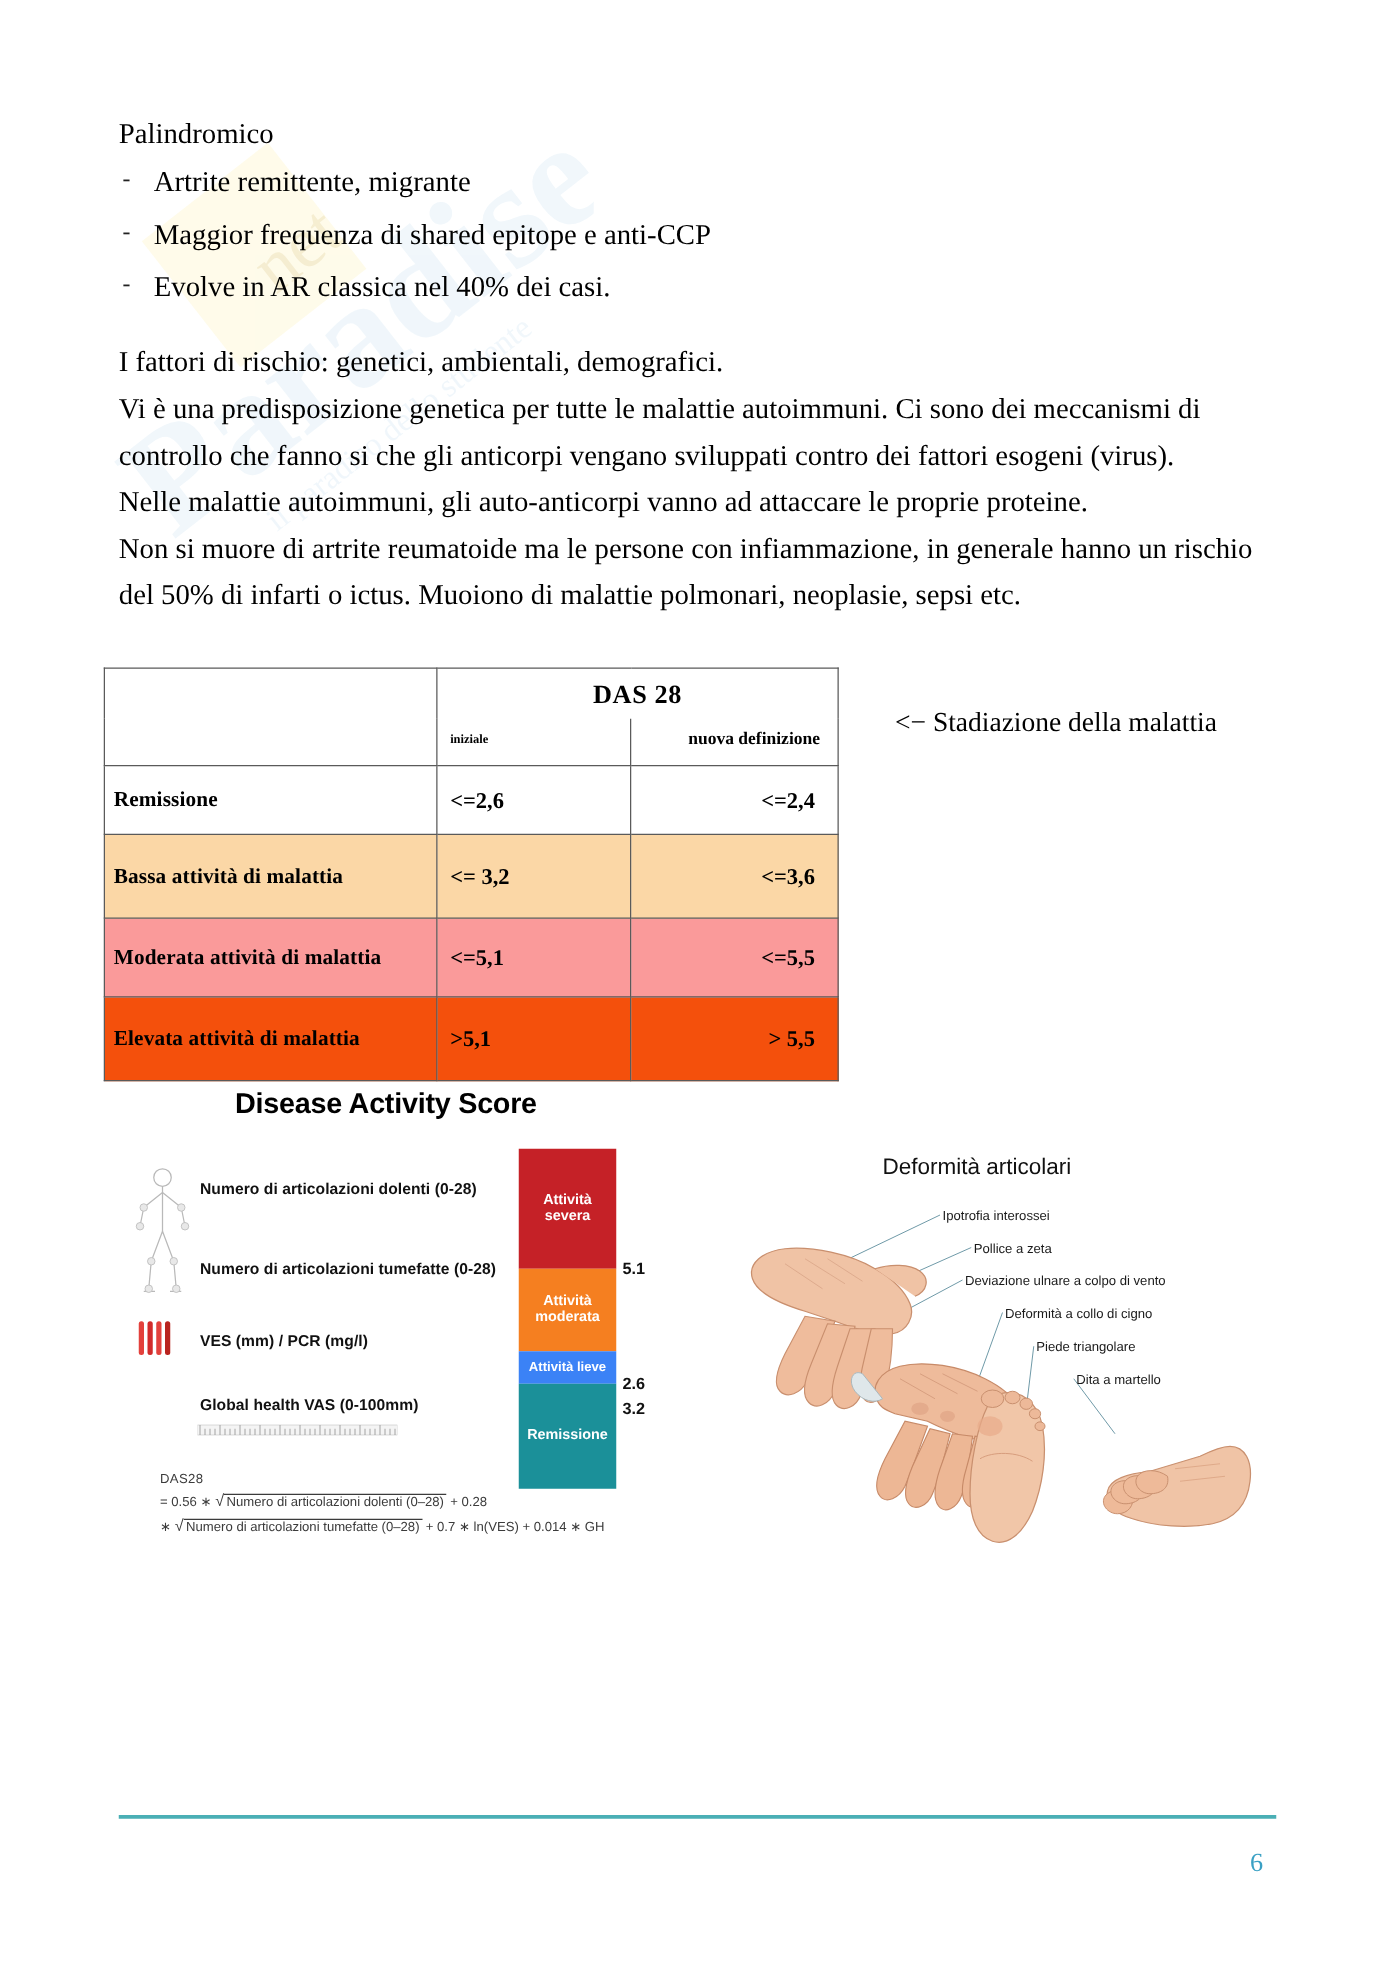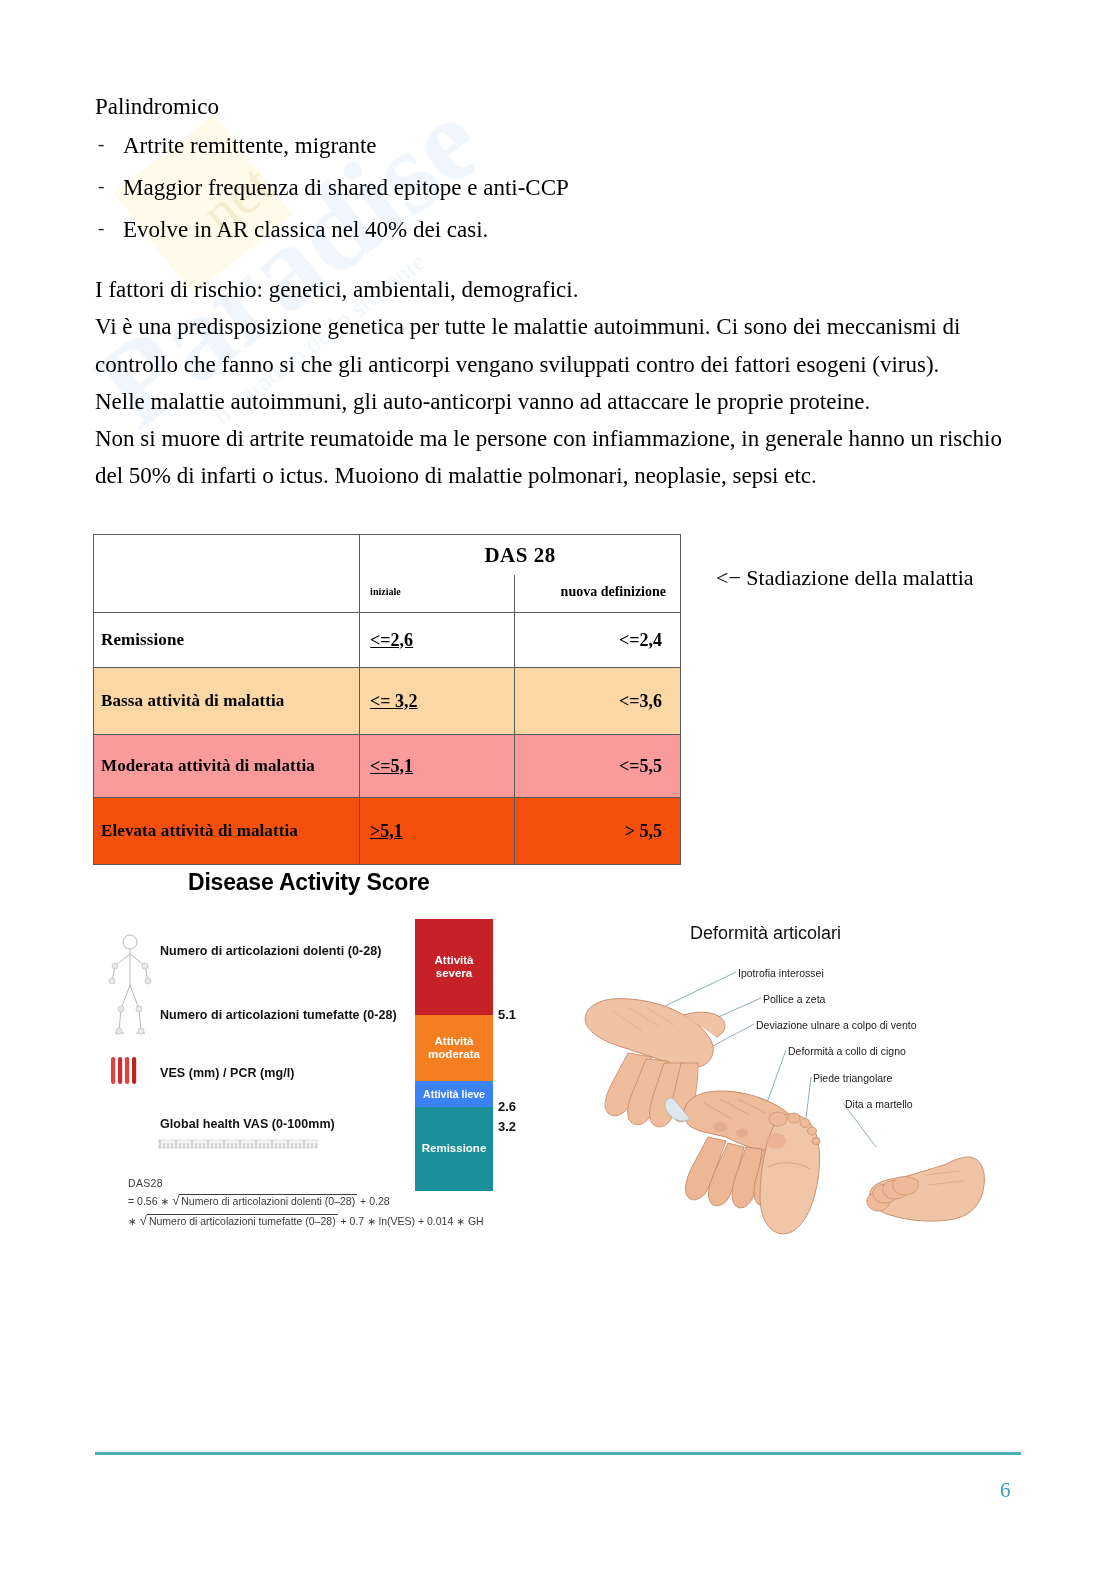--- a/index.html
+++ b/index.html
@@ -67,21 +67,21 @@
   }
   .para-block p {
     font-size: 23px;
     line-height: 1.62;
     margin: 0;
   }
 
   
   .table-wrap {
     position: absolute;
-    left: 93px;
+    left: 83px;
     top: 534px;
     z-index: 2;
   }
   table.das {
     border-collapse: collapse;
     width: 588px;
     background: #fff;
     font-family: "Liberation Serif", serif;
   }
   table.das td, table.das th {
@@ -94,21 +94,20 @@
     padding: 6px 0 6px 7px !important;
     font-weight: bold;
     font-size: 17px;
     letter-spacing: .1px;
   }
   .c-val {
     width: 155px;
     padding: 6px 0 6px 10px !important;
     font-weight: bold;
     font-size: 18px;
-    text-decoration: underline;
   }
   .c-val2 {
     width: 156px;
     padding: 6px 18px 6px 0 !important;
     font-weight: bold;
     font-size: 18px;
     text-align: right;
   }
   .hdr-top {
     height: 40px;
@@ -223,21 +222,21 @@
     line-height: 1.55;
     white-space: nowrap;
   }
   .formula .sq { border-top: 1px solid #3b3b3b; padding: 0 2px; }
   .formula .rad { font-size: 13px; }
   .fm-title { letter-spacing: .3px; }
 
   
   .def-fig {
     position: absolute;
-    left: 568px;
+    left: 584px;
     top: 915px;
     width: 420px;
     height: 330px;
     z-index: 2;
     font-family: "Liberation Sans", sans-serif;
     text-decoration: underline;
   }
   .def-title {
     position: absolute;
     left: 122px;

